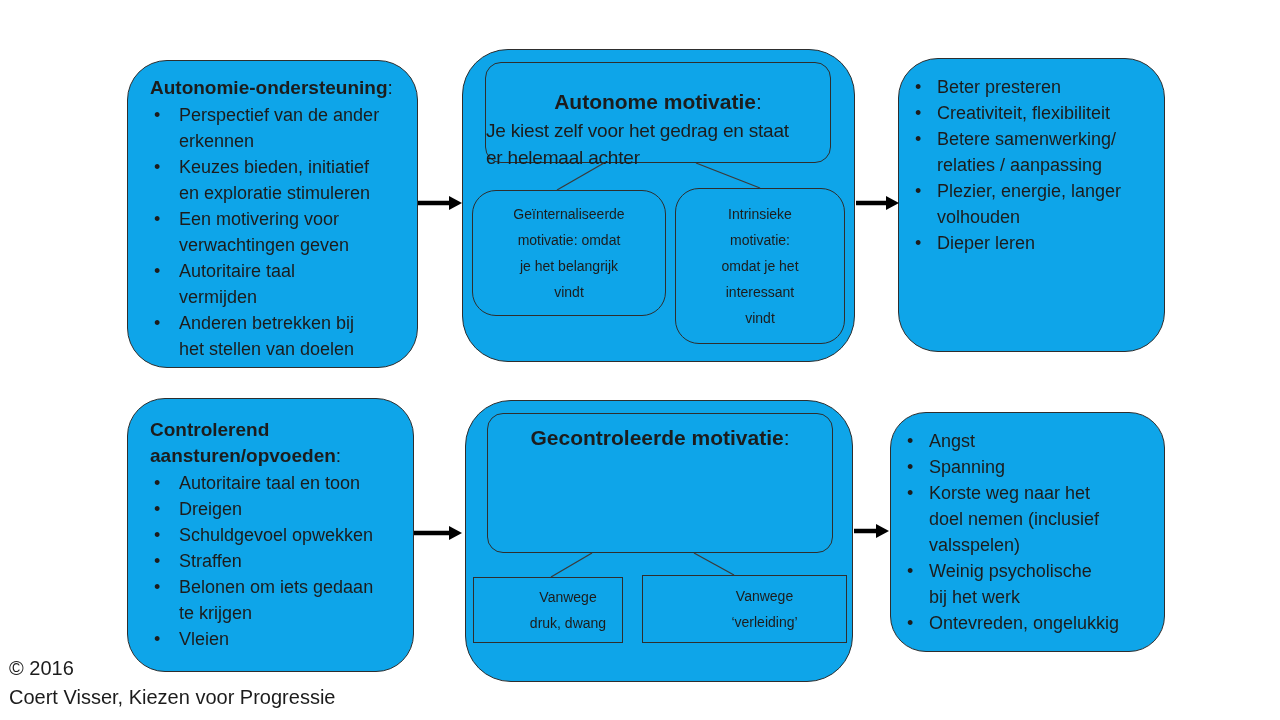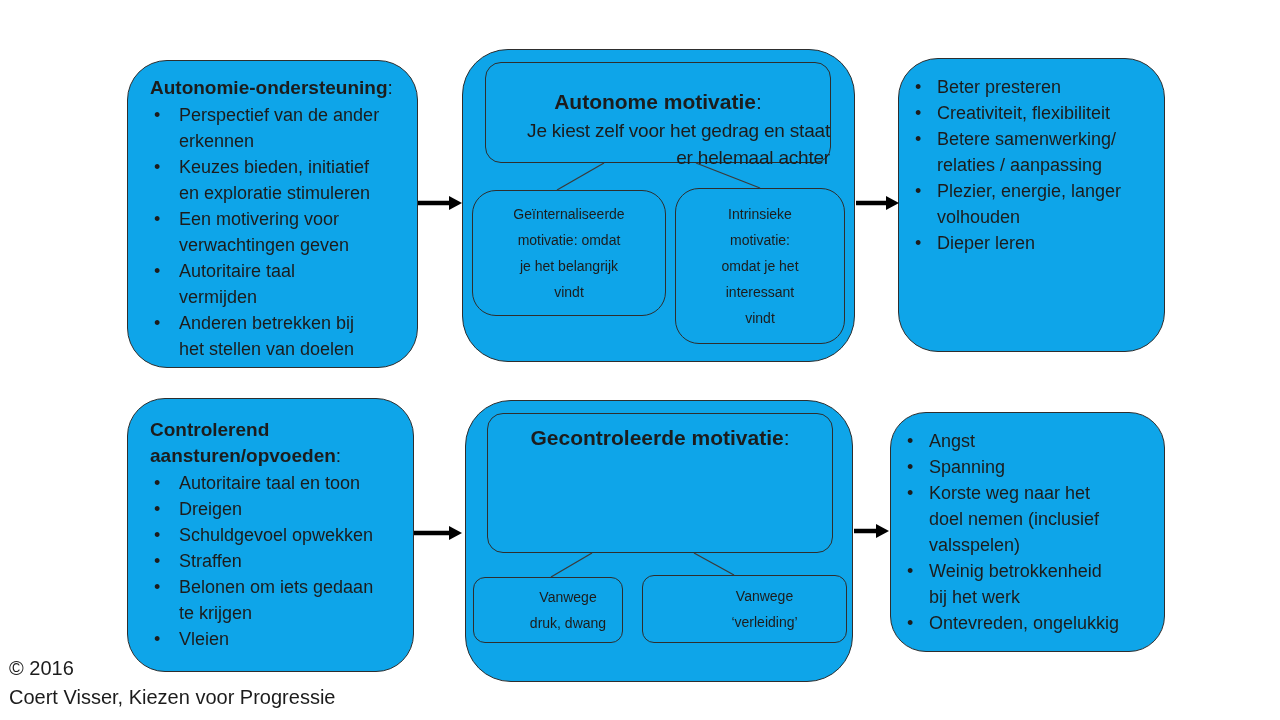--- a/index.html
+++ b/index.html
@@ -13,21 +13,21 @@
   }
   .box {
     position: absolute;
     background: #0ea5e9;
     border: 1.5px solid #2e2e2e;
     z-index: 1;
   }
   .round-lg { border-radius: 40px; }
   .round-md { border-radius: 16px; }
   .round-sub { border-radius: 24px; }
-  .round-sm { border-radius: 12px; padding-left: 40px; }
+  .round-sm { border-radius: 0; padding-left: 40px; }
 
   .box-title {
     font-size: 19px;
     line-height: 26px;
     font-weight: bold;
     white-space: pre-line;
   }
   .title-suffix { font-weight: normal; }
 
   ul.bullet-list { list-style: none; margin-top: 1px; }
@@ -50,21 +50,21 @@
   .center-title {
     font-size: 21px;
     line-height: 30px;
     font-weight: bold;
     text-align: center;
   }
   .center-title .title-suffix { font-weight: normal; }
   .center-desc {
     font-size: 19px;
     line-height: 27px;
-    text-align: right;
+    text-align: left;
     white-space: pre-line;
     letter-spacing: -0.2px;
   }
   .sub-box {
     display: flex;
     align-items: center;
     justify-content: center;
     text-align: center;
     font-size: 14px;
     line-height: 26px;
@@ -162,21 +162,21 @@
 ‘verleiding’</span>
 </div>
 
 <div class="box" style="left:890px; top:412px; width:275px; height:240px; border-radius:36px; padding:14px 6px 0 14px;">
   <ul class="bullet-list tight">
       <li>Angst</li>
       <li>Spanning</li>
       <li>Korste weg naar het
 doel nemen (inclusief
 valsspelen)</li>
-      <li>Weinig betrokkenheid
+      <li>Weinig psycholische
 bij het werk</li>
       <li>Ontevreden, ongelukkig</li>
     </ul>
 </div>
 
 <div class="footer-line" style="top:655px;">© 2016</div>
 <div class="footer-line" style="top:684px;">Coert Visser, Kiezen voor Progressie</div>
 
 <svg id="svg-overlay" viewBox="0 0 1280 720" xmlns="http://www.w3.org/2000/svg">
 

